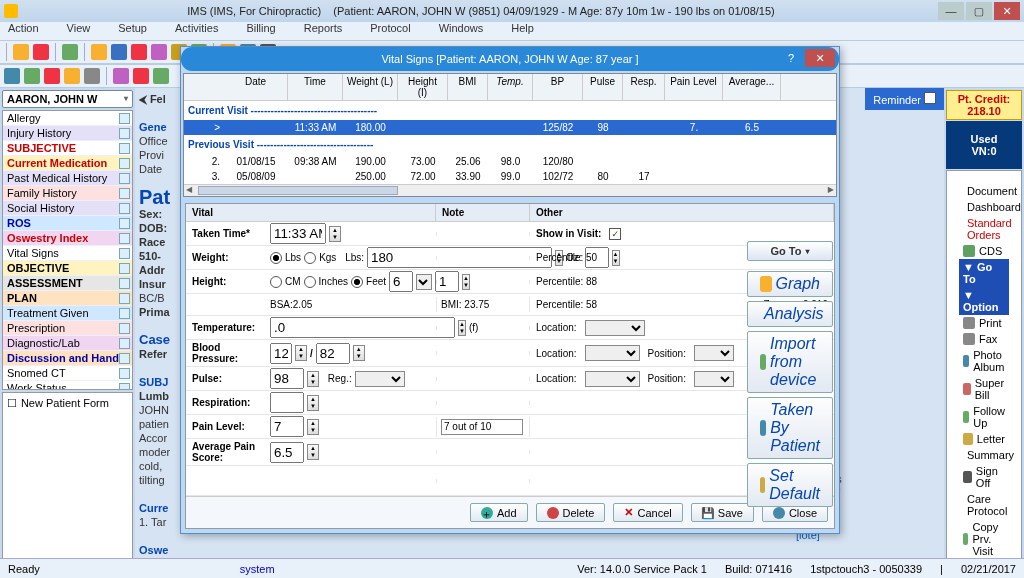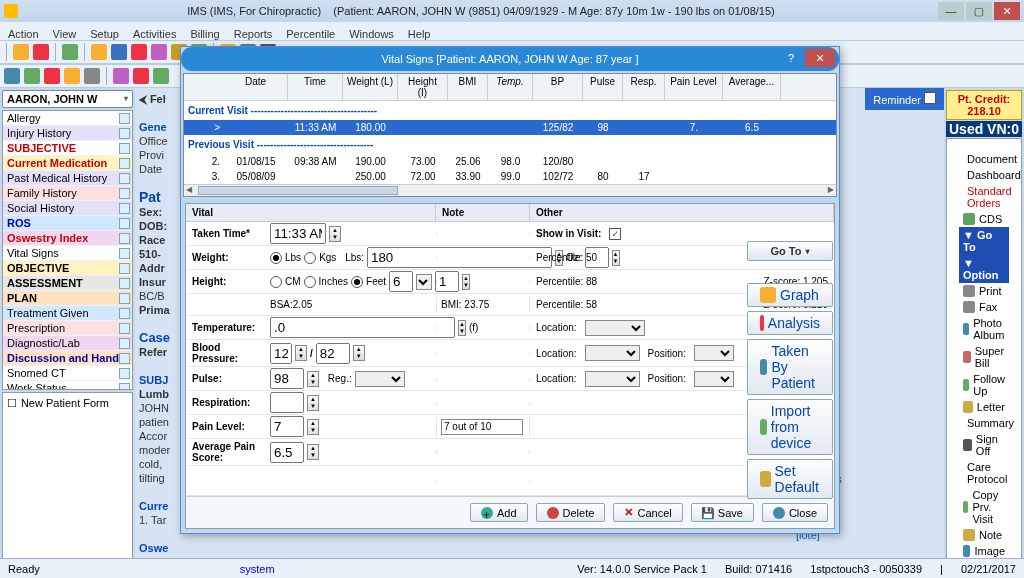--- a/index.html
+++ b/index.html
@@ -3,21 +3,21 @@
 <meta charset="utf-8">
 <style>
   * { box-sizing: border-box; font-family: "Segoe UI", Tahoma, sans-serif; }
   body { margin:0; background:#c5d9f1; width:1024px; height:578px; overflow:hidden; font-size:11px; color:#000;}
   .titlebar { background:linear-gradient(#d0e0f0,#c0d5eb); height:22px; display:flex; align-items:center; padding:0 4px; }
   .titlebar .icon { width:14px; height:14px; background:#fb0; border-radius:2px; margin-right:6px;}
   .titlebar .txt { flex:1; text-align:center; color:#222;}
   .winbtns { display:flex; gap:2px;}
   .winbtns div { width:26px; height:18px; background:#bcc; display:flex; align-items:center; justify-content:center; font-size:11px; color:#333;}
   .winbtns .close { background:#c0504d; color:#fff;}
-  .menubar { background:#e8f0fa; height:18px; display:flex; gap:14px; padding:0 8px; align-items:flex-end; color:#333;}
+  .menubar { background:#e8f0fa; height:18px; display:flex; gap:28px; padding:0 8px; align-items:flex-start; color:#333;}
   .menubar span { cursor:default;}
   .toolbar { background:#e8f0fa; height:24px; border-top:1px solid #bcd; border-bottom:1px solid #bcd; display:flex; align-items:center; padding:0 4px; gap:4px;}
   .tbicon { width:16px; height:16px; border-radius:2px; }
   .sep { width:1px; height:18px; background:#aac; margin:0 2px;}
   .stage { display:flex; height:490px; background:#c5d9f1;}
   .left { width:135px; display:flex; flex-direction:column; gap:2px; padding:2px;}
   .nametag { background:#fff; border:1px solid #789; padding:2px 4px; font-weight:bold; font-size:11px; position:relative; border-radius:2px; }
   .nametag::after { content:"▾"; position:absolute; right:4px; top:3px; font-size:8px; color:#666;}
   .navlist { background:#fff; border:1px solid #999; height:280px; overflow:hidden; }
   .navitem { padding:1px 4px; border-bottom:1px solid #eef; display:flex; align-items:center; position:relative; font-size:11px;}
@@ -34,21 +34,21 @@
   .navitem.bg-gray { background:#e6e6e6;}
   .navbox2 { background:#fff; border:1px solid #999; flex:1; padding:4px;}
   .chk::before { content:"☐"; margin-right:4px;}
   .mid { flex:1; background:#d5e3f3; padding:4px; position:relative;}
   .right { width:80px; display:flex; flex-direction:column; gap:1px; padding:2px;}
   .rnav { background:#fff; border:1px solid #999; flex:1; padding:12px;}
   .ritem { padding:2px 4px; display:flex; align-items:center; gap:4px; font-size:11px;}
   .ritem.hdr { background:#1e4db3; color:#fff; font-weight:bold;}
   .ritem .ico { width:12px; height:12px; border-radius:2px; background:#fb0;}
   .credit { background:#ffef90; border:1px solid #c90; color:#c00; font-weight:bold; text-align:center; padding:2px;}
-  .used { background:#06397a; color:#fff; font-weight:bold; text-align:center; padding:0; font-size:14px;}
+  .used { background:#06397a; color:#fff; font-weight:bold; text-align:center; padding:12px; font-size:11px;}
   .reminder { position:absolute; right:0; top:0; background:#2a6ad0; color:#fff; padding:4px 8px; font-size:11px; }
   .status { position:fixed; bottom:0; left:0; right:0; height:20px; background:#e8f0fa; border-top:1px solid #aac; display:flex; align-items:center; padding:0 8px; font-size:11px;}
   .status .sys { color:#00c; margin-left:200px;}
   .status .r { margin-left:auto; display:flex; gap:18px;}
 
   
   .modal { position:absolute; left:180px; top:46px; width:660px; background:#bad8f7; border:1px solid #5b8bc0; box-shadow:2px 2px 8px rgba(0,0,0,.3);}
   .mtitle { background:#2a88d8; color:#fff; height:24px; display:flex; align-items:center; padding:0 8px; position:relative;border-radius:11px;}
   .mtitle .t { flex:1; text-align:center;}
   .mtitle .mclose { position:absolute; right:4px; top:2px; width:30px; height:18px; background:#c0504d; color:#fff; text-align:center; line-height:18px;}
@@ -83,23 +83,23 @@
   .radio::before { content:""; width:10px; height:10px; border:1px solid #555; border-radius:50%; display:inline-block;}
   .radio.on::before { background:radial-gradient(#000 0 40%, #fff 45% 100%);}
   select.sm { height:16px; font-size:10px; border:1px solid #888;}
   .chkbox { width:12px; height:12px; border:1px solid #555; background:#fff; font-size:9px; line-height:11px; text-align:center;}
   .chkbox.on::before { content:"✓"; color:#060;}
   .actions { display:flex; justify-content:flex-end; gap:8px; padding:6px; border-top:1px solid #ccc; background:#f4f7fb;}
   .btn { background:linear-gradient(#fff,#e2e9f2); border:1px solid #8aa; padding:2px 10px; font-size:11px; display:flex; align-items:center; gap:4px; border-radius:2px;}
   .btn .bi { width:12px; height:12px; border-radius:50%;}
 
   .sidebtns { position:absolute; right:6px; top:194px; width:86px; display:flex; flex-direction:column; gap:4px;}
-  .sbtn { background:linear-gradient(#fdfdfd,#e2e9f2); border:1px solid #8aa; padding:3px 12px; font-size:14px; display:flex; align-items:center; gap:4px; border-radius:2px; color:#0645b4;}
+  .sbtn { background:linear-gradient(#fdfdfd,#e2e9f2); border:1px solid #8aa; padding:3px 12px; font-size:16px; display:flex; align-items:center; gap:4px; border-radius:2px; color:#0645b4;font-style:italic;}
   .sbtn .si { width:16px; height:16px; border-radius:3px;}
-  .goto { background:linear-gradient(#fff,#dce6f2); border:1px solid #8aa; padding:3px 8px; font-size:11px; font-weight:bold; display:flex; align-items:center; justify-content:center; gap:4px; border-radius:2px; color:#333; margin-bottom:18px;}
+  .goto { background:linear-gradient(#fff,#dce6f2); border:1px solid #8aa; padding:3px 8px; font-size:11px; font-weight:bold; display:flex; align-items:center; justify-content:center; gap:4px; border-radius:2px; color:#333; margin-bottom:6px;}
   .goto::after{content:"▾"; font-size:8px;}
 
   .faketext { color:#333; font-size:11px; line-height:14px; }
 </style>
 </head>
 <body>
 
 <div class="titlebar">
   <div class="icon"></div>
   <div class="txt">
@@ -112,21 +112,21 @@
   </div>
 </div>
 
 <div class="menubar">
   <span>Action</span>
   <span>View</span>
   <span>Setup</span>
   <span>Activities</span>
   <span>Billing</span>
   <span>Reports</span>
-  <span>Percentile</span>
+  <span>Protocol</span>
   <span>Windows</span>
   <span>Help</span>
 </div>
 
 <div class="toolbar">
   <div class="sep"></div>
   <div class="tbicon" style="background:#f7b030"></div>
   <div class="tbicon" style="background:#e34"></div>
   <div class="sep"></div>
   <div class="tbicon" style="background:#6a6"></div>
@@ -186,21 +186,21 @@
   </div>
 
   <div class="mid">
     <div class="reminder">
       <span>Reminder</span> <span class="chkbox" style="display:inline-block;background:#fff;"></span>
     </div>
     <div class="faketext" style="position:absolute;left:4px;top:4px;width:40px;">
       <b>⮜ <span>Fel</span></b><br><br>
       <b style="color:#0645b4">Gene</b><br>
       <span>Office</span><br><span>Provi</span><br><span>Date</span><br><br>
-      <b style="color:#0645b4;font-size:14px">Pat</b><br>
+      <b style="color:#0645b4;font-size:20px">Pat</b><br>
       <b>Sex:</b><br><b>DOB:</b><br><b>Race</b><br>
       <b>510-</b><br><b>Addr</b><br><b>Insur</b><br><span>BC/B</span><br><b>Prima</b><br><br>
       <b style="color:#0645b4;font-size:13px">Case</b><br><b>Refer</b><br><br>
       <b style="color:#0645b4">SUBJ</b><br><b>Lumb</b><br>
       <span>JOHN</span><br><span>patien</span><br><span>Accor</span><br><span>moder</span><br><span>cold, </span><br><span>tilting</span><br><br>
       <b style="color:#0645b4">Curre</b><br><span>1. Tar</span><br><br>
       <b style="color:#0645b4">Oswe</b>
     </div>
     <div class="faketext" style="position:absolute;right:88px;top:314px;width:60px;color:#444;">
       <span style="color:#06c">[<span>lote]</span></span><br><br><br>
@@ -558,26 +558,26 @@
       </div>
     <div class="sbtn">
         <span class="si" style="background:#f7b030"></span>
         <span>Graph</span>
       </div>
     <div class="sbtn">
         <span class="si" style="background:#e34"></span>
         <span>Analysis</span>
       </div>
     <div class="sbtn">
+        <span class="si" style="background:#6a6"></span>
+        <span>Import from device</span>
+      </div>
+    <div class="sbtn">
         <span class="si" style="background:#48a"></span>
         <span>Taken By Patient</span>
-      </div>
-    <div class="sbtn">
-        <span class="si" style="background:#6a6"></span>
-        <span>Import from device</span>
       </div>
     <div class="sbtn">
         <span class="si" style="background:#ca4"></span>
         <span>Set Default</span>
       </div>
   </div>
 </div>
 
 <div class="status">
   <span>Ready</span>

